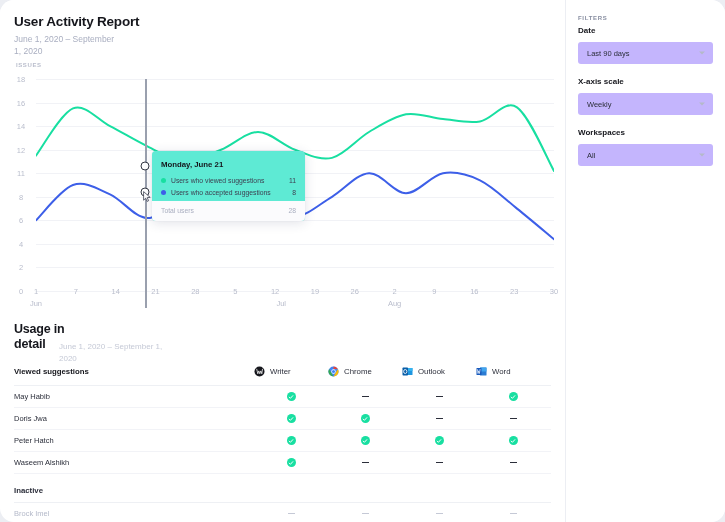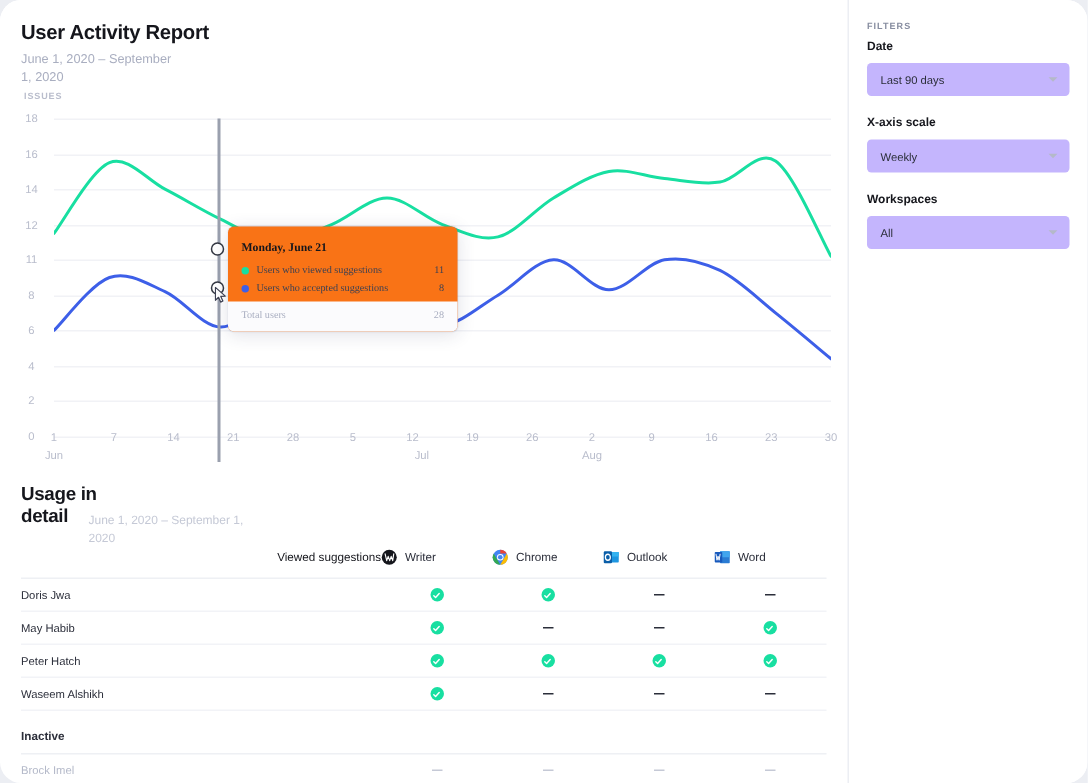--- a/index.html
+++ b/index.html
@@ -78,26 +78,25 @@
     transform: translateX(-50%); text-align: center;
   }
   .x-month {
     position: absolute; font-size: 7.5px; color: #b9bdcc;
     transform: translateX(-50%); top: 12px;
   }
 
   
   .tooltip {
     position: absolute; left: 152px; top: 151px;
-    width: 153px; background: #f97316;
+    width: 153px; background: #5eead4;
     border-radius: 4px;
     box-shadow: 0 2px 12px rgba(40,50,90,0.14), 0 0 1px rgba(40,50,90,0.18);
     padding: 9px 9px 0 9px;
     z-index: 12;
-    font-family: Liberation Serif, serif;
   }
   .tt-title { font-size: 7.8px; font-weight: bold; color: #15161c; margin-bottom: 8px; }
   .tt-row { display: flex; align-items: center; margin-bottom: 5px; }
   .tt-dot { width: 5px; height: 5px; border-radius: 50%; margin-right: 5px; flex: none; }
   .tt-label { font-size: 6.8px; color: #3d4152; flex: 1; }
   .tt-val { font-size: 6.8px; color: #3d4152; text-align: right; width: 14px; }
   .tt-total {
     display: flex; align-items: center;
     background: #fbfbfd; margin: 4px -9px 0 -9px;
     padding: 6px 9px 7px 9px; border-radius: 0 0 4px 4px;
@@ -114,21 +113,21 @@
   .usage-range {
     position: absolute; left: 45px; top: 19px;
     font-size: 8px; color: #c5c9d6; line-height: 11.5px; width: 110px;
   }
 
   .table { position: absolute; left: 14px; top: 366px; width: 537px; }
   .thead {
     display: flex; align-items: center;
     padding-bottom: 8px; border-bottom: 1px solid #eef0f4;
   }
-  .th-name { flex: none; width: 240px; font-size: 7.8px; font-weight: normal; color: #15161c; text-align: right; }
+  .th-name { flex: none; width: 240px; font-size: 7.8px; font-weight: bold; color: #15161c; }
   .th-app {
     flex: none; width: 74px; display: flex; align-items: center;
     font-size: 7.8px; color: #2b2e3a;
   }
   .app-icon { width: 11px; height: 11px; margin-right: 5px; flex: none; }
 
   .trow {
     display: flex; align-items: center; height: 22px;
     border-bottom: 1px solid #f2f3f7;
   }
@@ -316,63 +315,63 @@
             <rect x="8" y="3" width="13" height="8" fill="#41a5ee"></rect>
             <rect x="1" y="4" width="10" height="14" rx="1" fill="#185abd"></rect>
             <path d="M2.7 7 L4 15 L5.4 9.6 L6.8 15 L8.1 7" fill="none" stroke="#ffffff" stroke-width="1.3" stroke-linejoin="round" stroke-linecap="round"></path>
           </svg>
           <span>Word</span>
         </div>
       </div>
 
       <div id="tbody">
           <div class="trow">
-            <div class="td-name">Doris Jwa</div>
-            <div class="td-cell">
-              <span class="check">
-                <svg viewBox="0 0 10 10">
-                  <path d="M2 5.2 L4 7.2 L8 2.8" fill="none" stroke="#ffffff" stroke-width="1.6" stroke-linecap="round" stroke-linejoin="round"></path>
-                </svg>
-              </span>
-            </div>
-            <div class="td-cell">
-              <span class="check">
-                <svg viewBox="0 0 10 10">
-                  <path d="M2 5.2 L4 7.2 L8 2.8" fill="none" stroke="#ffffff" stroke-width="1.6" stroke-linecap="round" stroke-linejoin="round"></path>
-                </svg>
-              </span>
-            </div>
-            <div class="td-cell">
-              <span class="dash"></span>
-            </div>
-            <div class="td-cell">
-              <span class="dash"></span>
+            <div class="td-name">May Habib</div>
+            <div class="td-cell">
+              <span class="check">
+                <svg viewBox="0 0 10 10">
+                  <path d="M2 5.2 L4 7.2 L8 2.8" fill="none" stroke="#ffffff" stroke-width="1.6" stroke-linecap="round" stroke-linejoin="round"></path>
+                </svg>
+              </span>
+            </div>
+            <div class="td-cell">
+              <span class="dash"></span>
+            </div>
+            <div class="td-cell">
+              <span class="dash"></span>
+            </div>
+            <div class="td-cell">
+              <span class="check">
+                <svg viewBox="0 0 10 10">
+                  <path d="M2 5.2 L4 7.2 L8 2.8" fill="none" stroke="#ffffff" stroke-width="1.6" stroke-linecap="round" stroke-linejoin="round"></path>
+                </svg>
+              </span>
             </div>
           </div>
           <div class="trow">
-            <div class="td-name">May Habib</div>
-            <div class="td-cell">
-              <span class="check">
-                <svg viewBox="0 0 10 10">
-                  <path d="M2 5.2 L4 7.2 L8 2.8" fill="none" stroke="#ffffff" stroke-width="1.6" stroke-linecap="round" stroke-linejoin="round"></path>
-                </svg>
-              </span>
-            </div>
-            <div class="td-cell">
-              <span class="dash"></span>
-            </div>
-            <div class="td-cell">
-              <span class="dash"></span>
-            </div>
-            <div class="td-cell">
-              <span class="check">
-                <svg viewBox="0 0 10 10">
-                  <path d="M2 5.2 L4 7.2 L8 2.8" fill="none" stroke="#ffffff" stroke-width="1.6" stroke-linecap="round" stroke-linejoin="round"></path>
-                </svg>
-              </span>
+            <div class="td-name">Doris Jwa</div>
+            <div class="td-cell">
+              <span class="check">
+                <svg viewBox="0 0 10 10">
+                  <path d="M2 5.2 L4 7.2 L8 2.8" fill="none" stroke="#ffffff" stroke-width="1.6" stroke-linecap="round" stroke-linejoin="round"></path>
+                </svg>
+              </span>
+            </div>
+            <div class="td-cell">
+              <span class="check">
+                <svg viewBox="0 0 10 10">
+                  <path d="M2 5.2 L4 7.2 L8 2.8" fill="none" stroke="#ffffff" stroke-width="1.6" stroke-linecap="round" stroke-linejoin="round"></path>
+                </svg>
+              </span>
+            </div>
+            <div class="td-cell">
+              <span class="dash"></span>
+            </div>
+            <div class="td-cell">
+              <span class="dash"></span>
             </div>
           </div>
           <div class="trow">
             <div class="td-name">Peter Hatch</div>
             <div class="td-cell">
               <span class="check">
                 <svg viewBox="0 0 10 10">
                   <path d="M2 5.2 L4 7.2 L8 2.8" fill="none" stroke="#ffffff" stroke-width="1.6" stroke-linecap="round" stroke-linejoin="round"></path>
                 </svg>
               </span>

